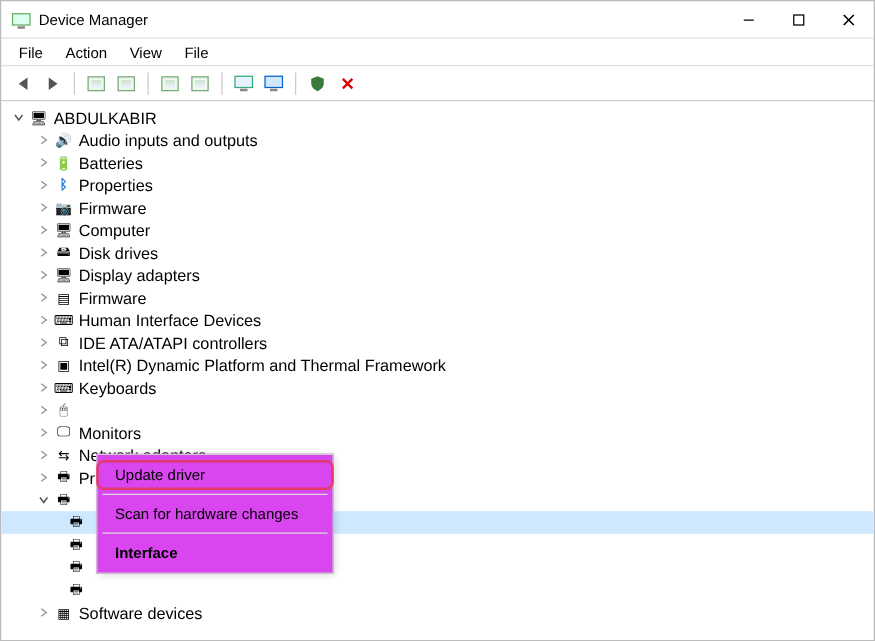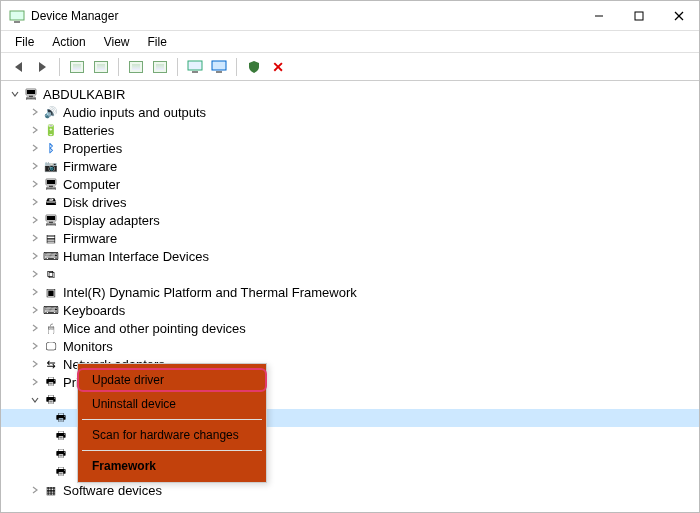--- a/index.html
+++ b/index.html
@@ -43,21 +43,21 @@
   .chev svg { width:8px; height:8px; }
   .devicon { width: 16px; height: 16px; margin-right: 4px; display:inline-flex; align-items:center; justify-content:center; font-size:11px; }
   .label { font-size: 13px; }
   .children > li > .row { padding-left: 28px; }
   .grandchild > .row { padding-left: 52px; }
 
   
   .selected { background: #cde8ff; }
 
   
-  .ctxmenu { position: absolute; left: 76px; top: 282px; width: 190px; background: #c2410c; border: 1px solid #ccc; box-shadow: 2px 2px 6px rgba(0,0,0,0.15); padding: 4px 0; font-size: 12px; z-index: 10; }
+  .ctxmenu { position: absolute; left: 76px; top: 282px; width: 190px; background: #d946ef; border: 1px solid #ccc; box-shadow: 2px 2px 6px rgba(0,0,0,0.15); padding: 4px 0; font-size: 12px; z-index: 10; }
   .ctxitem { padding: 5px 14px; }
   .ctxsep { height: 1px; background: #ddd; margin: 3px 4px; }
   .ctxhl { border: 2px solid #e23a6a; border-radius: 6px; margin: 0 -1px; padding: 3px 13px; }
   .ctxbold { font-weight: bold; }
 
   
   .statusbar { height: 20px; border-top: 1px solid #ccc; padding: 2px 6px; font-size: 11.5px; background: #f7f7f7; display:flex; align-items:center; }
 </style>
 </head>
 <body>
@@ -257,20 +257,21 @@
                 </div>
               </li>
               <li>
                 <div class="row ">
                   <span class="chev">
                     <svg viewBox="0 0 8 8">
                       <polyline points="2,1 6,4 2,7" fill="none" stroke="#999" stroke-width="1.2"></polyline>
                     </svg>
                   </span>
                   <span class="devicon" style="">⧉</span>
+                  <span class="label">IDE ATA/ATAPI controllers</span>
                 </div>
               </li>
               <li>
                 <div class="row ">
                   <span class="chev">
                     <svg viewBox="0 0 8 8">
                       <polyline points="2,1 6,4 2,7" fill="none" stroke="#999" stroke-width="1.2"></polyline>
                     </svg>
                   </span>
                   <span class="devicon" style="">▣</span>
@@ -289,21 +290,20 @@
                 </div>
               </li>
               <li>
                 <div class="row ">
                   <span class="chev">
                     <svg viewBox="0 0 8 8">
                       <polyline points="2,1 6,4 2,7" fill="none" stroke="#999" stroke-width="1.2"></polyline>
                     </svg>
                   </span>
                   <span class="devicon" style="">🖱</span>
-                  <span class="label">Mice and other pointing devices</span>
                 </div>
               </li>
               <li>
                 <div class="row ">
                   <span class="chev">
                     <svg viewBox="0 0 8 8">
                       <polyline points="2,1 6,4 2,7" fill="none" stroke="#999" stroke-width="1.2"></polyline>
                     </svg>
                   </span>
                   <span class="devicon" style="">🖵</span>
@@ -379,23 +379,22 @@
                   <span class="devicon" style="">▦</span>
                   <span class="label">Software devices</span>
                 </div>
               </li>
             </ul>
         </li>
       </ul>
 
       <div class="ctxmenu">
         <div class="ctxitem ctxhl">Update driver</div>
-        <div class="ctxitem">Uninstall device</div>
         <div class="ctxsep"></div>
         <div class="ctxitem">Scan for hardware changes</div>
         <div class="ctxsep"></div>
-        <div class="ctxitem ctxbold">Framework</div>
+        <div class="ctxitem ctxbold">Interface</div>
       </div>
     </div>
   </div>
 
 
 </div>
 
 </body></html>

